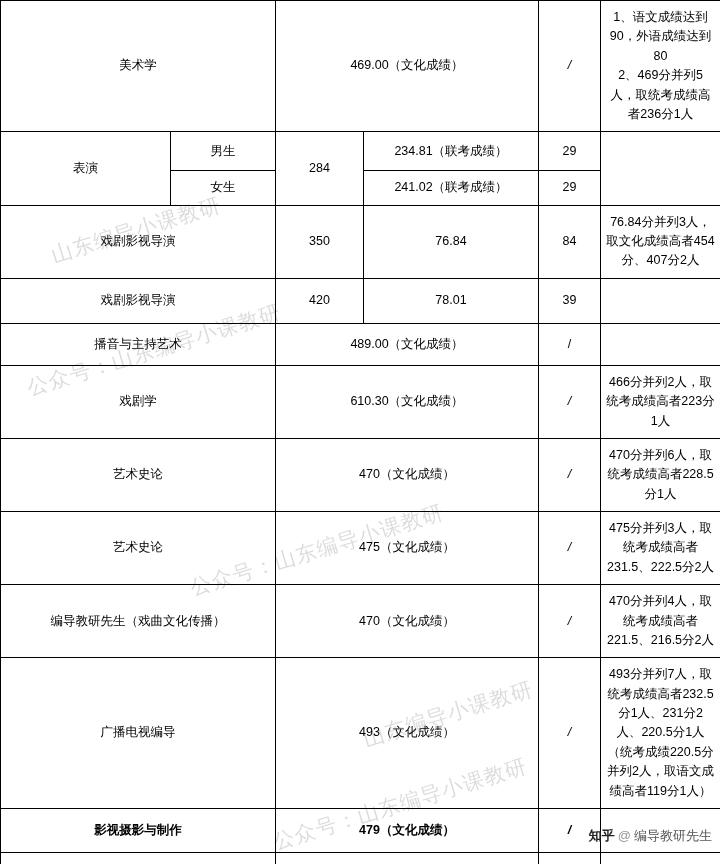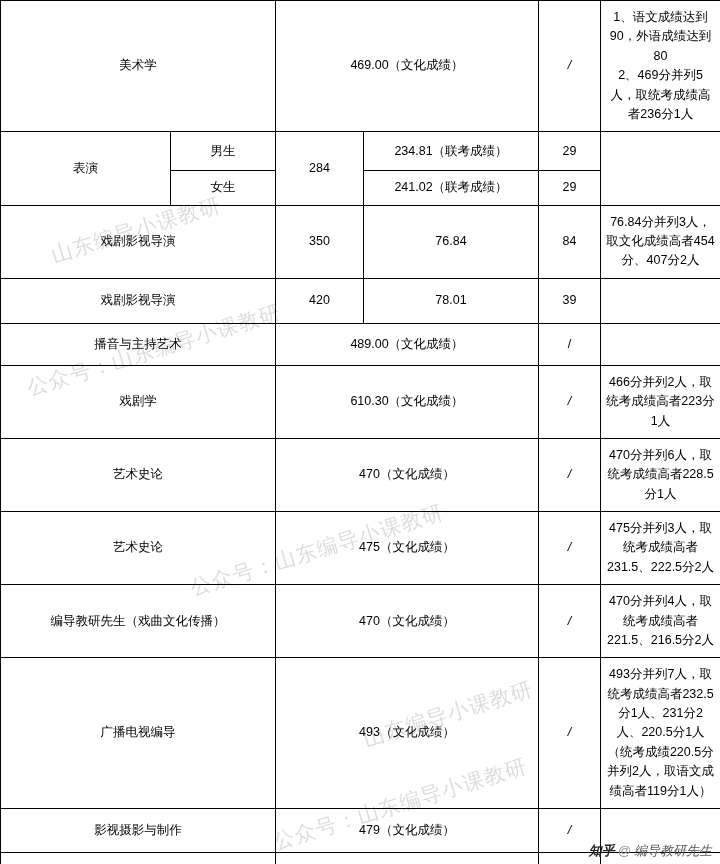--- a/index.html
+++ b/index.html
@@ -69,26 +69,25 @@
     color: rgba(0,0,0,0.14);
     font-size: 21px;
     font-family: "Liberation Sans", sans-serif;
     white-space: nowrap;
     transform: rotate(-17deg);
     letter-spacing: 1px;
   }
   .footer-brand {
     position: absolute;
     right: 8px;
-    bottom: 4px;
+    bottom: 19px;
     font-size: 13px;
     color: #555555;
     z-index: 3;
     white-space: nowrap;
-    font-style: italic;
   }
   .footer-brand .zhihu {
     color: #222222;
     font-weight: bold;
   }
   .footer-brand .sep {
     color: #999999;
     margin: 0 3px;
   }
 </style>
@@ -190,21 +189,21 @@
         <td class="note">470分并列4人，取统考成绩高者221.5、216.5分2人</td>
       </tr>
 
       <tr style="height:138px;">
         <td class="namecell" colspan="2">广播电视编导</td>
         <td colspan="2">493（文化成绩）</td>
         <td class="slash">/</td>
         <td class="note">493分并列7人，取统考成绩高者232.5分1人、231分2人、220.5分1人（统考成绩220.5分并列2人，取语文成绩高者119分1人）</td>
       </tr>
 
-      <tr style="height:44px;">
+      <tr style="height:44px;font-weight:bold;">
         <td class="namecell" colspan="2">影视摄影与制作</td>
         <td colspan="2">479（文化成绩）</td>
         <td class="slash">/</td>
         <td class="note"></td>
       </tr>
 
       <tr style="height:56px;">
         <td class="namecell" colspan="2">电影学</td>
         <td colspan="2">476（文化成绩）</td>
         <td class="slash">/</td>

